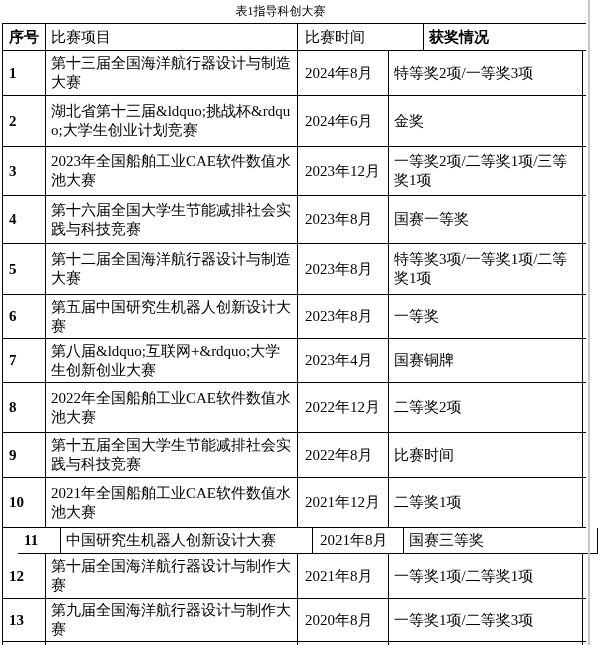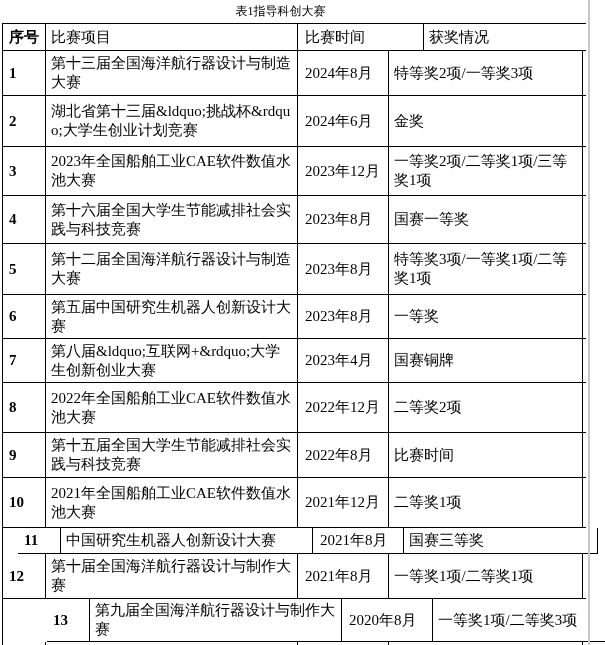--- a/index.html
+++ b/index.html
@@ -20,36 +20,36 @@
   }
   .row{display:grid;}
   .header-row{grid-template-columns:43px 252px 126px 1fr;min-height:27px;}
   .data-row{grid-template-columns:43px 252px 91px 194px 1fr;min-height:45px;}
   .cell{
     border-right:1px solid #000;border-bottom:1px solid #000;
     box-sizing:border-box;display:flex;align-items:center;
     font-size:15px;line-height:19px;padding:2px 4px 2px 5px;
   }
   .cell.last{border-right:1px solid #000;}
-  .header-row .cell.last, .sliver .cell.last{border-right:none;}
+  .header-row .cell.last, .sliver .cell.last{border-right:none;font-weight:bold;}
   .data-row .cell.c-extra{border-right:none;padding:0;}
   .c-no{padding-left:6px;font-weight:bold;}
   .c-time{padding-left:7px;}
   .c-project,.c-award{word-break:break-all;}
   
   #rows .data-row:nth-child(2){min-height:51px;}
   #rows .data-row:nth-child(3){min-height:49px;}
   #rows .data-row:nth-child(4){min-height:48px;}
   #rows .data-row:nth-child(5){min-height:51px;}
   #rows .data-row:nth-child(6){min-height:44px;}
   #rows .data-row:nth-child(7){min-height:44px;}
   #rows .data-row:nth-child(8){min-height:50px;}
   #rows .data-row:nth-child(10){min-height:50px;}
   #rows .data-row:nth-child(11){min-height:26px;margin-left:15px;}
-  #rows .data-row:nth-child(13){min-height:42px;margin-left:44px;}
+  #rows .data-row:nth-child(13){min-height:42px;}
   .sliver{min-height:5px;}
   .sliver .cell{border-bottom:none;padding:0;}
   .edge-line{
     position:absolute;left:588px;top:0;width:2px;height:645px;
     background:#c8c8c8;
   }
 </style>
 </head>
 <body>
 

